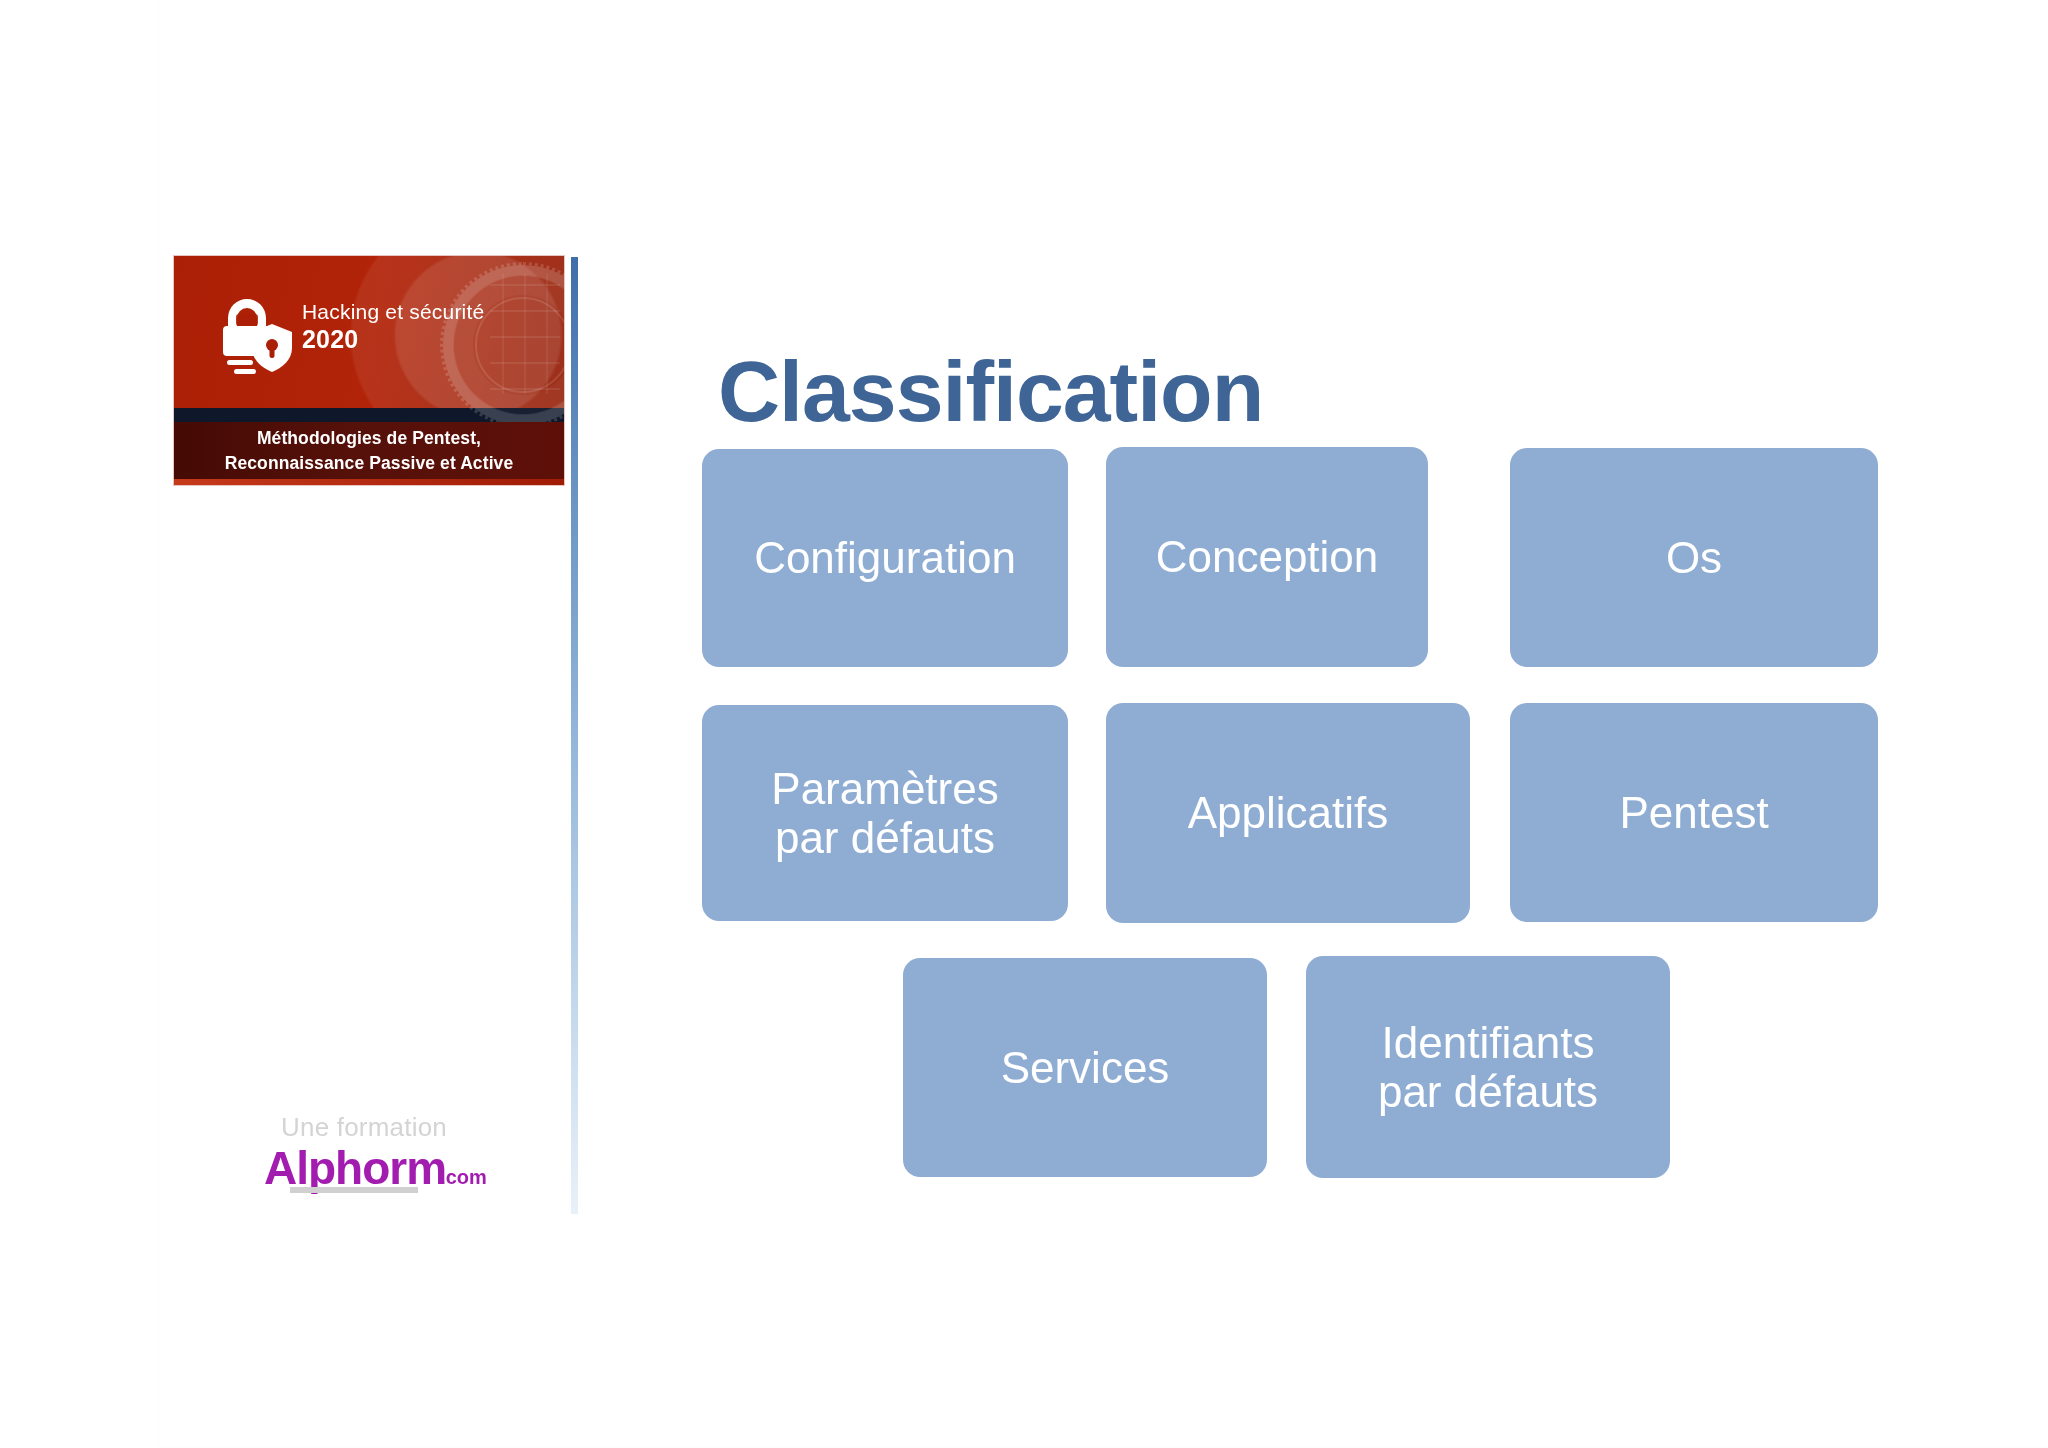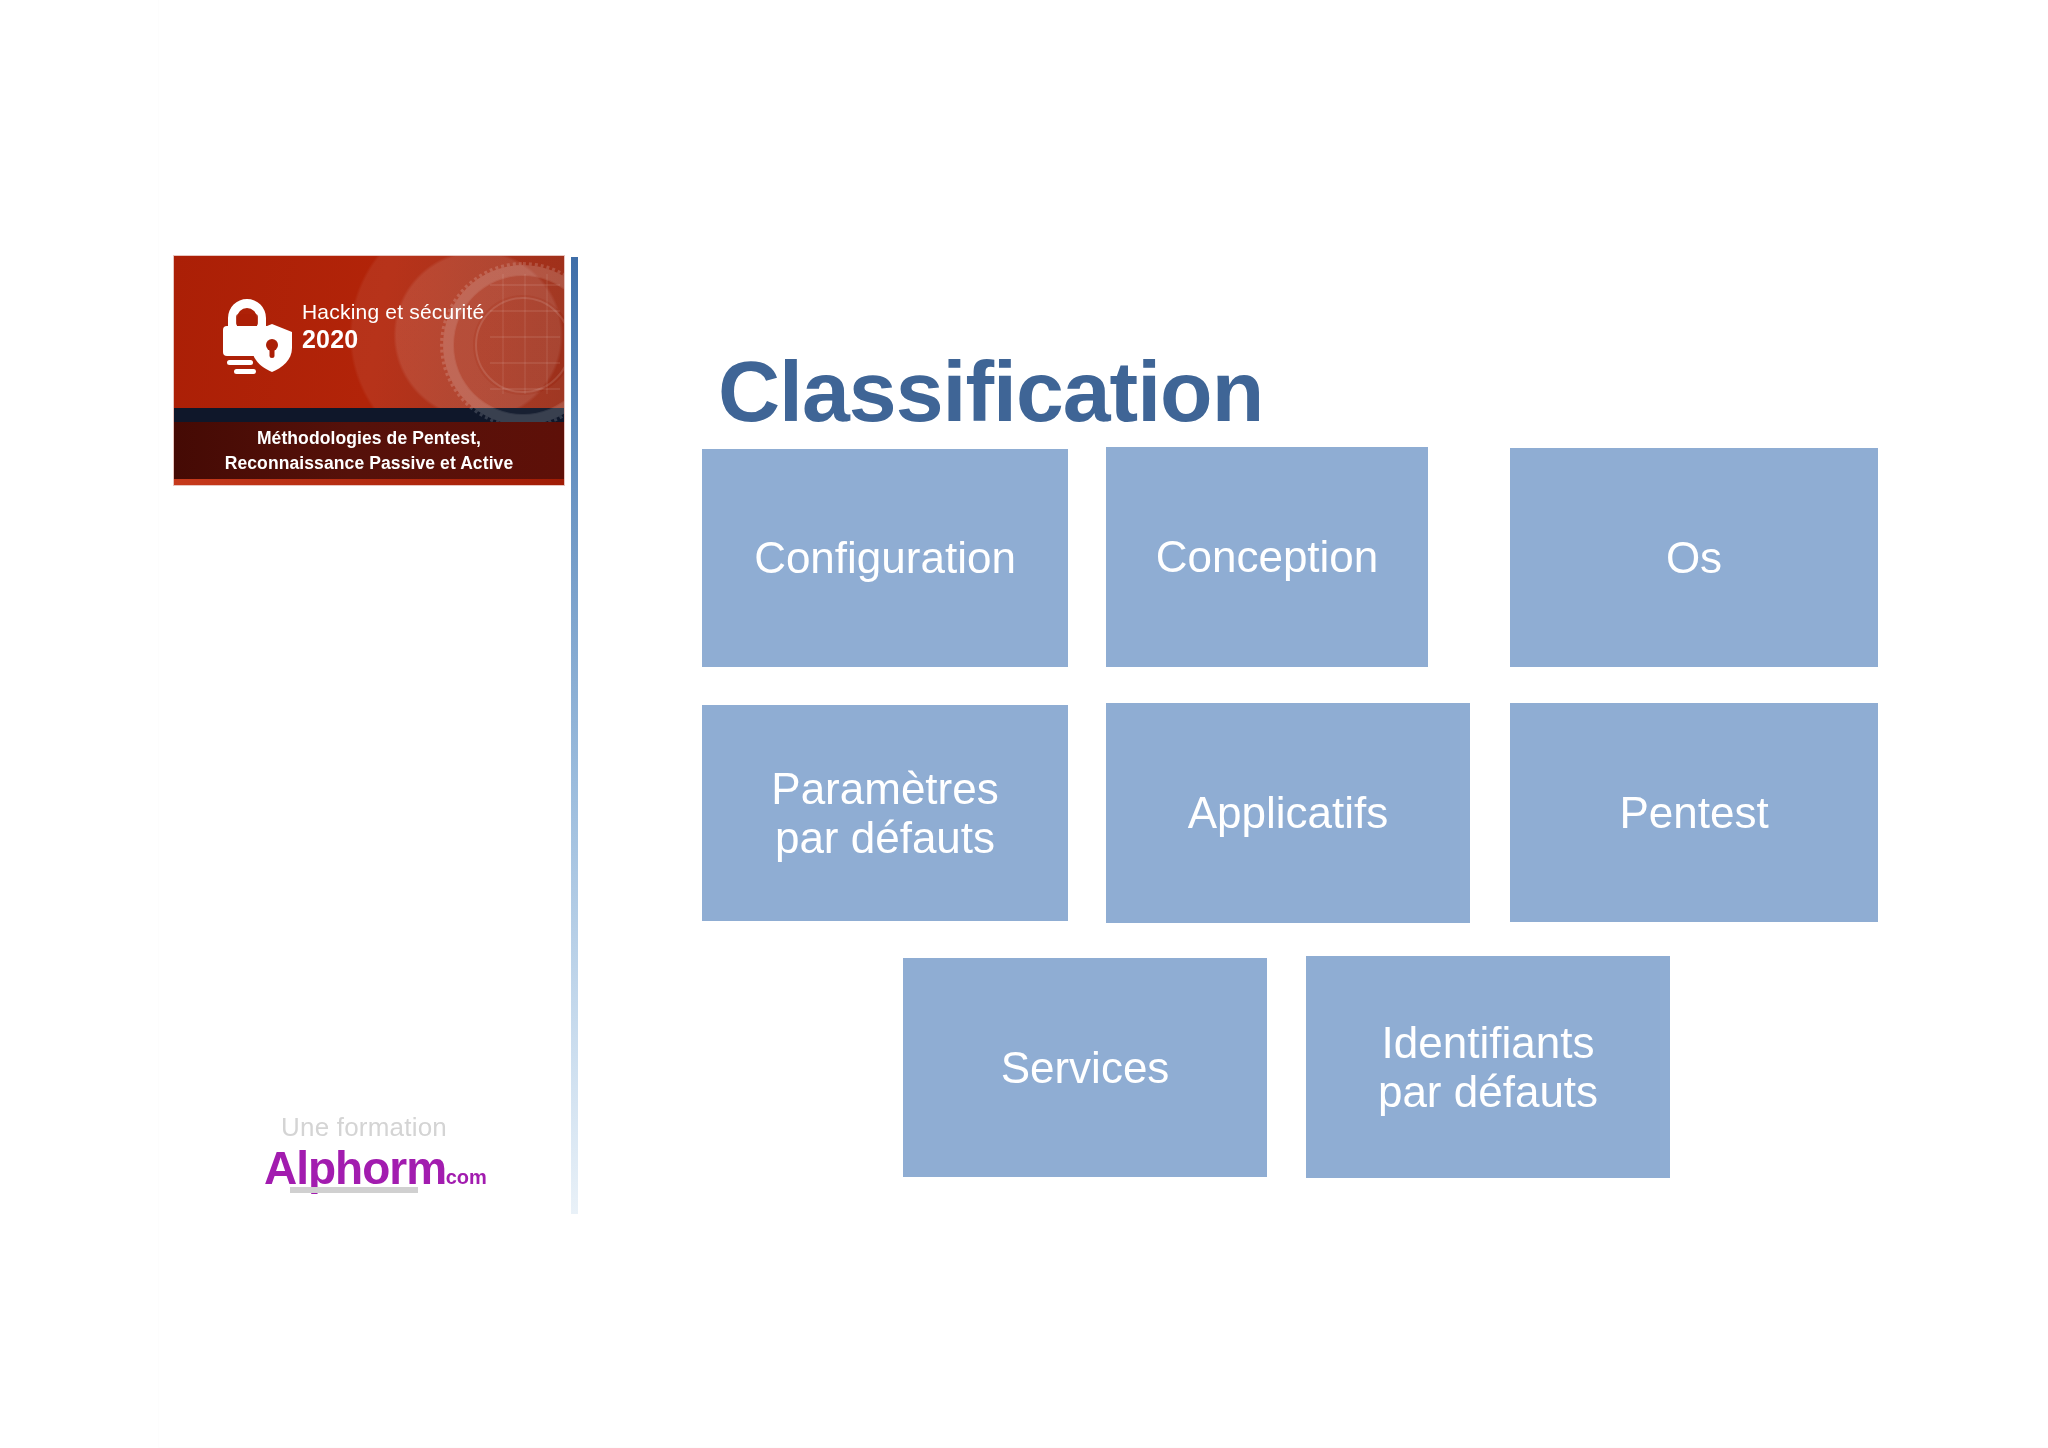--- a/index.html
+++ b/index.html
@@ -204,20 +204,21 @@
     background: #8fadd3;
     color: #ffffff;
     display: flex;
     align-items: center;
     justify-content: center;
     text-align: center;
     font-size: 44px;
     font-weight: 400;
     line-height: 1.12;
     white-space: pre-line;
+    border-radius: 17px;
   }
 
   
   #box-configuration { left: 702px;  top: 449px; width: 366px; height: 218px; }
   #box-conception    { left: 1106px; top: 447px; width: 322px; height: 220px; }
   #box-os           { left: 1510px; top: 448px; width: 368px; height: 219px; }
   
   #box-parametres   { left: 702px;  top: 705px; width: 366px; height: 216px; }
   #box-applicatifs  { left: 1106px; top: 703px; width: 364px; height: 220px; }
   #box-patchs       { left: 1510px; top: 703px; width: 368px; height: 219px; }

